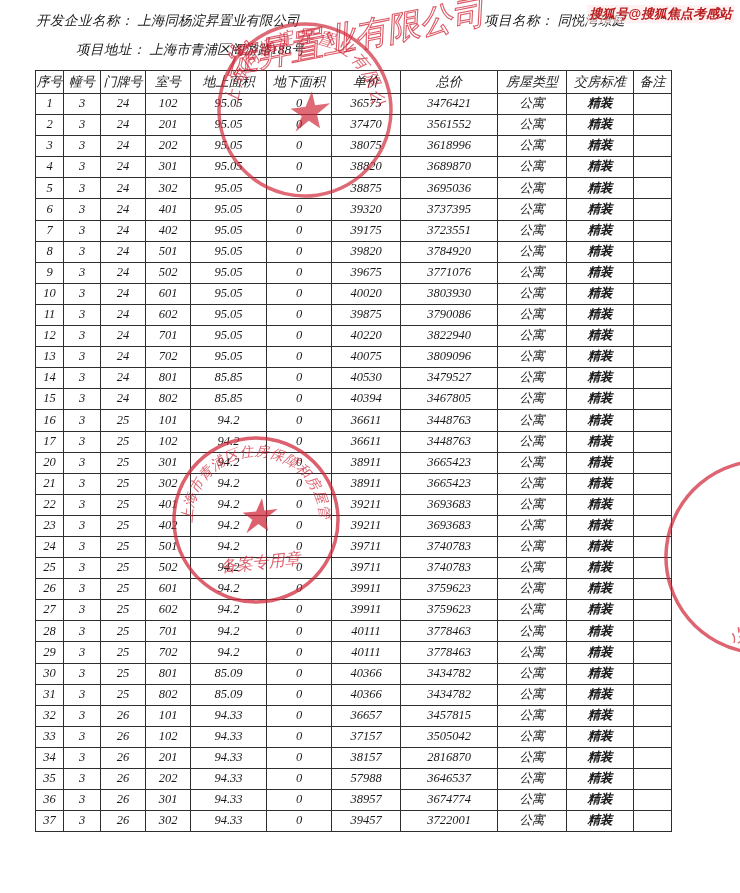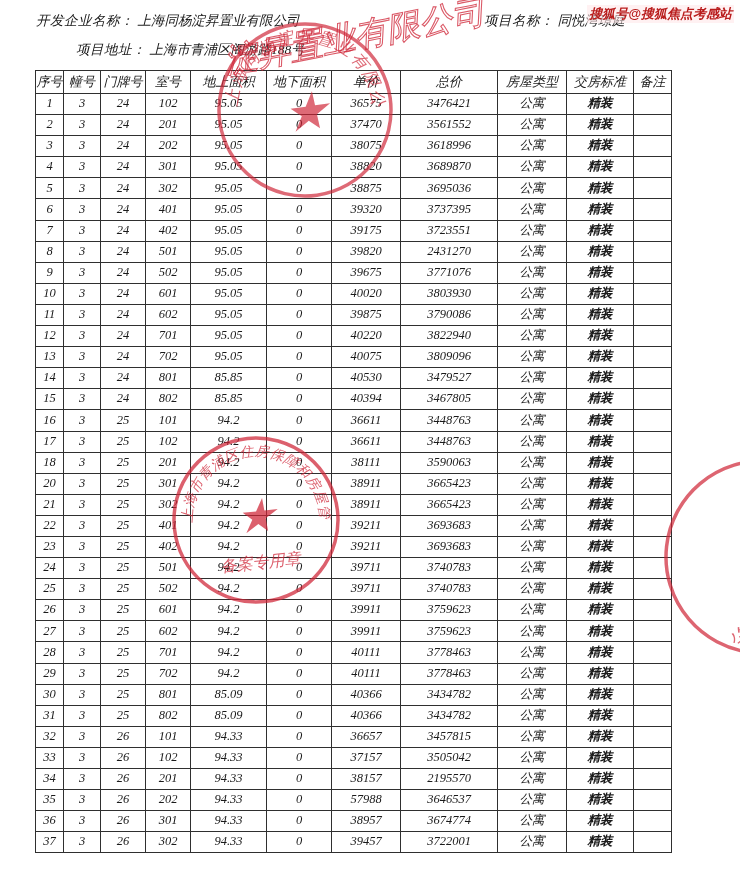--- a/index.html
+++ b/index.html
@@ -179,21 +179,21 @@
           <td class="col10"></td>
         </tr>
         <tr>
           <td class="col0">8</td>
           <td class="col1">3</td>
           <td class="col2">24</td>
           <td class="col3">501</td>
           <td class="col4">95.05</td>
           <td class="col5">0</td>
           <td class="col6">39820</td>
-          <td class="col7">2431270</td>
+          <td class="col7">3784920</td>
           <td class="col8">公寓</td>
           <td class="col9">精装</td>
           <td class="col10"></td>
         </tr>
         <tr>
           <td class="col0">9</td>
           <td class="col1">3</td>
           <td class="col2">24</td>
           <td class="col3">502</td>
           <td class="col4">95.05</td>
@@ -297,33 +297,20 @@
         </tr>
         <tr>
           <td class="col0">17</td>
           <td class="col1">3</td>
           <td class="col2">25</td>
           <td class="col3">102</td>
           <td class="col4">94.2</td>
           <td class="col5">0</td>
           <td class="col6">36611</td>
           <td class="col7">3448763</td>
-          <td class="col8">公寓</td>
-          <td class="col9">精装</td>
-          <td class="col10"></td>
-        </tr>
-        <tr>
-          <td class="col0">18</td>
-          <td class="col1">3</td>
-          <td class="col2">25</td>
-          <td class="col3">201</td>
-          <td class="col4">94.2</td>
-          <td class="col5">0</td>
-          <td class="col6">38111</td>
-          <td class="col7">3590063</td>
           <td class="col8">公寓</td>
           <td class="col9">精装</td>
           <td class="col10"></td>
         </tr>
         <tr>
           <td class="col0">20</td>
           <td class="col1">3</td>
           <td class="col2">25</td>
           <td class="col3">301</td>
           <td class="col4">94.2</td>
@@ -504,21 +491,21 @@
           <td class="col10"></td>
         </tr>
         <tr>
           <td class="col0">34</td>
           <td class="col1">3</td>
           <td class="col2">26</td>
           <td class="col3">201</td>
           <td class="col4">94.33</td>
           <td class="col5">0</td>
           <td class="col6">38157</td>
-          <td class="col7">2195570</td>
+          <td class="col7">2816870</td>
           <td class="col8">公寓</td>
           <td class="col9">精装</td>
           <td class="col10"></td>
         </tr>
         <tr>
           <td class="col0">35</td>
           <td class="col1">3</td>
           <td class="col2">26</td>
           <td class="col3">202</td>
           <td class="col4">94.33</td>

